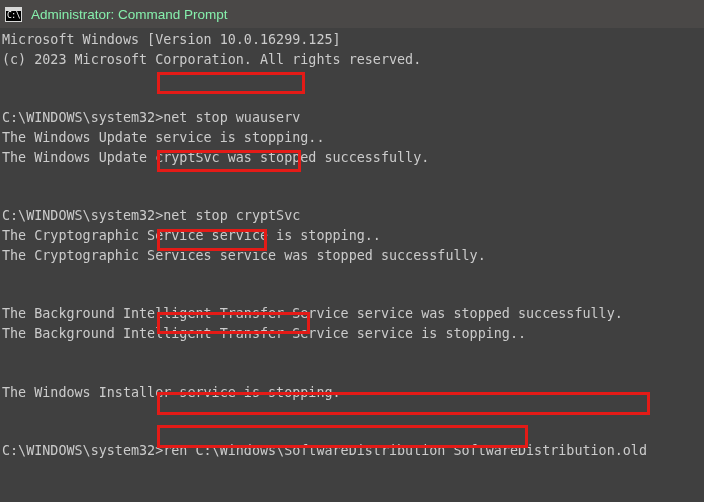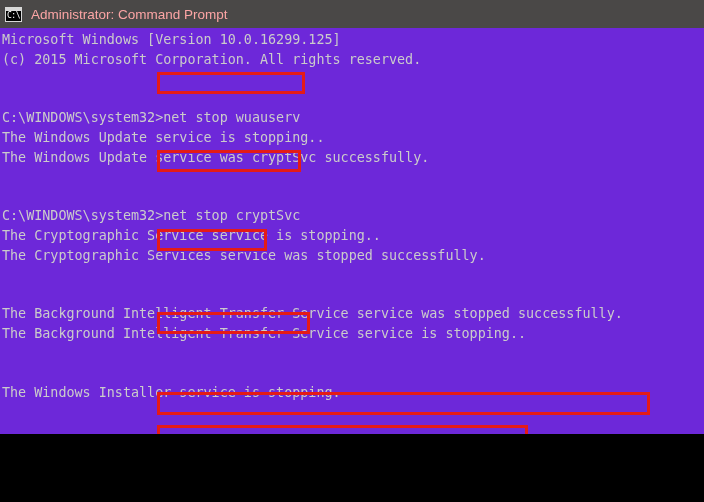--- a/index.html
+++ b/index.html
@@ -50,32 +50,32 @@
     top: 2px;
     font-family: "DejaVu Sans Mono", "Liberation Mono", monospace;
     font-size: 8px;
     line-height: 11px;
     color: #ffffff;
     letter-spacing: -0.5px;
   }
   #titlebar-title {
     font-family: "Liberation Sans", "DejaVu Sans", sans-serif;
     font-size: 13.5px;
-    color: #fca5a5;
+    color: #86efac;
     white-space: nowrap;
   }
 
   
   #console {
     position: absolute;
     left: 0;
     top: 28px;
     width: 704px;
-    height: 406px;
-    background: #6d28d9;
+    height: 474px;
+    background: #404040;
     overflow: hidden;
   }
   #lines {
     position: absolute;
     left: 2px;
     top: 2px;
     width: 700px;
   }
   .line {
     height: 19.6px;
@@ -106,26 +106,26 @@
   <div id="titlebar-icon">
     <span class="bar"></span>
     <span class="glyph">C:\.</span>
   </div>
   <span id="titlebar-title">Administrator: Command Prompt</span>
 </div>
 
 <div id="console">
   <div id="lines">
       <div class="line">Microsoft Windows [Version 10.0.16299.125]</div>
-      <div class="line">(c) 2015 Microsoft Corporation. All rights reserved.</div>
+      <div class="line">(c) 2023 Microsoft Corporation. All rights reserved.</div>
       <div class="line blank"></div>
       <div class="line blank"></div>
       <div class="line">C:\WINDOWS\system32&gt;net stop wuauserv</div>
       <div class="line">The Windows Update service is stopping..</div>
-      <div class="line">The Windows Update service was cryptSvc successfully.</div>
+      <div class="line">The Windows Update cryptSvc was stopped successfully.</div>
       <div class="line blank"></div>
       <div class="line blank"></div>
       <div class="line">C:\WINDOWS\system32&gt;net stop cryptSvc</div>
       <div class="line">The Cryptographic Service service is stopping..</div>
       <div class="line">The Cryptographic Services service was stopped successfully.</div>
       <div class="line blank"></div>
       <div class="line blank"></div>
       <div class="line">The Background Intelligent Transfer Service service was stopped successfully.</div>
       <div class="line">The Background Intelligent Transfer Service service is stopping..</div>
       <div class="line blank"></div>

